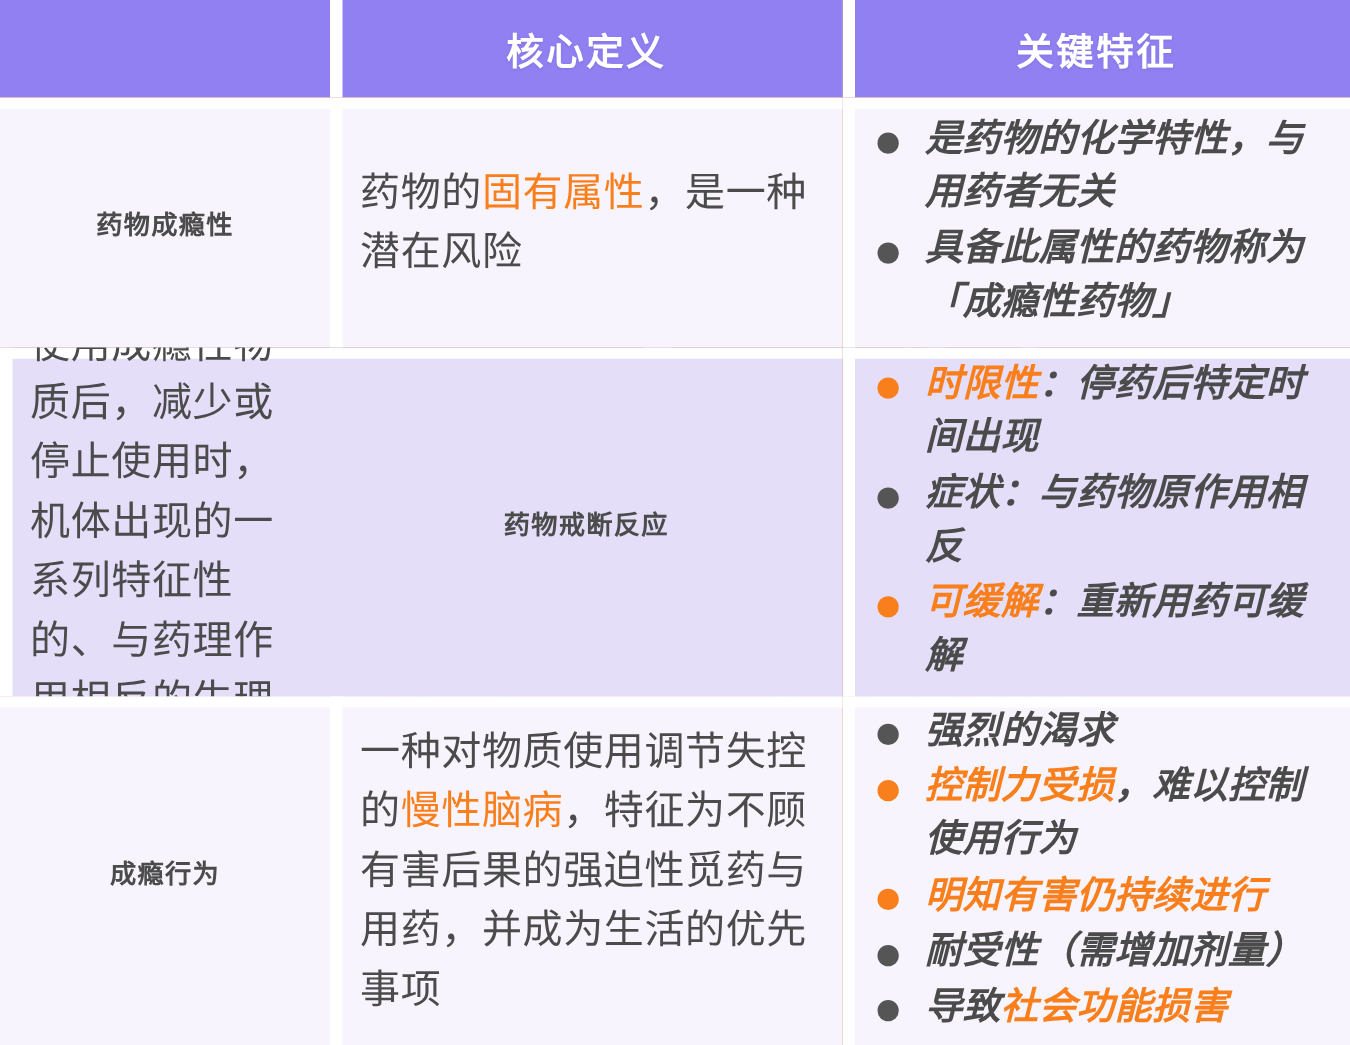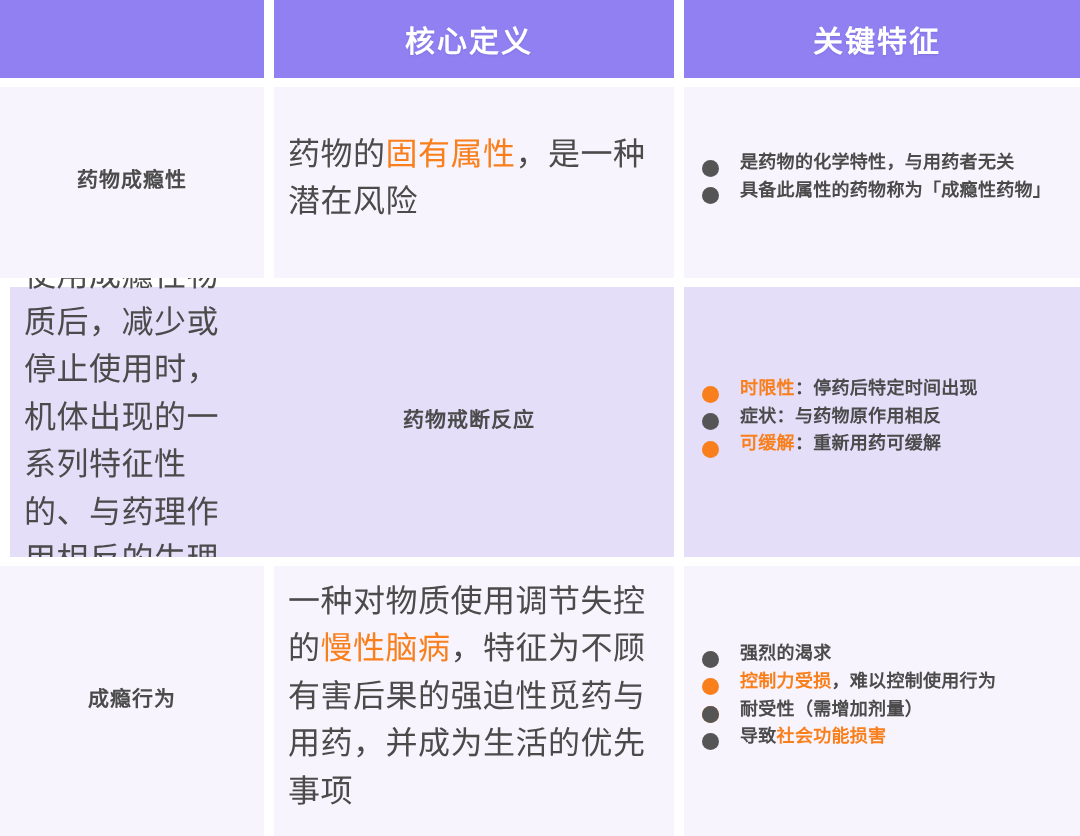--- a/index.html
+++ b/index.html
@@ -136,25 +136,26 @@
   .bullets {
     position: relative;
     z-index: 4;
     list-style: none;
     width: 100%;
   }
   .bullets li {
     position: relative;
     padding-left: 50px;
     color: #4B4B4B;
-    font-size: 18px;
+    font-size: 30px;
     font-weight: 700;
     line-height: 1.42;
     letter-spacing: .3px;
     margin-bottom: 2px;
+    font-style: italic;
   }
   .bullets li .dot {
     position: absolute;
     left: 12px;
     top: .52em;
     width: 17px;
     height: 17px;
     border-radius: 50%;
     background: #555555;
   }
@@ -231,20 +232,20 @@
     <div class="cell row-a row-sep term">
       <span class="term-text">成瘾行为</span>
     </div>
     <div class="cell row-a row-sep col-sep def">
       <div class="def-text"><span>一种对物质使用调节失控的</span><span class="hl">慢性脑病</span><span>，特征为不顾有害后果的强迫性觅药与用药，并成为生活的优先事项</span></div>
     </div>
     <div class="cell row-a row-sep col-sep feat">
       <ul class="bullets">
           <li><span class="dot"></span><span>强烈的渴求</span></li>
           <li class="hot"><span class="dot"></span><span class="hl">控制力受损</span><span>，难以控制使用行为</span></li>
-          <li class="hot"><span class="dot"></span></li>
+          <li class="hot"><span class="dot"></span><span class="hl">明知有害仍持续进行</span></li>
           <li><span class="dot"></span><span>耐受性（需增加剂量）</span></li>
           <li><span class="dot"></span><span>导致</span><span class="hl">社会功能损害</span></li>
         </ul>
     </div>
 
   </div>
 </div>
 
 </body></html>

